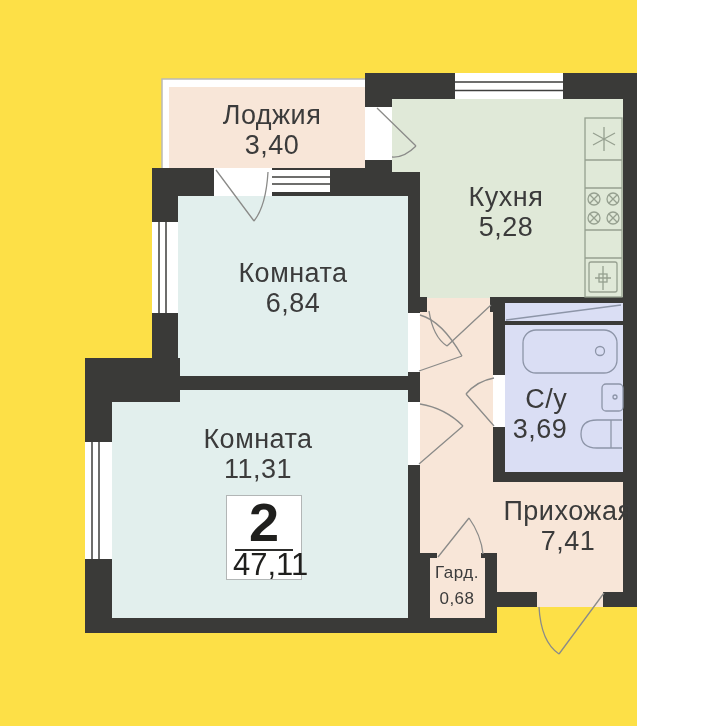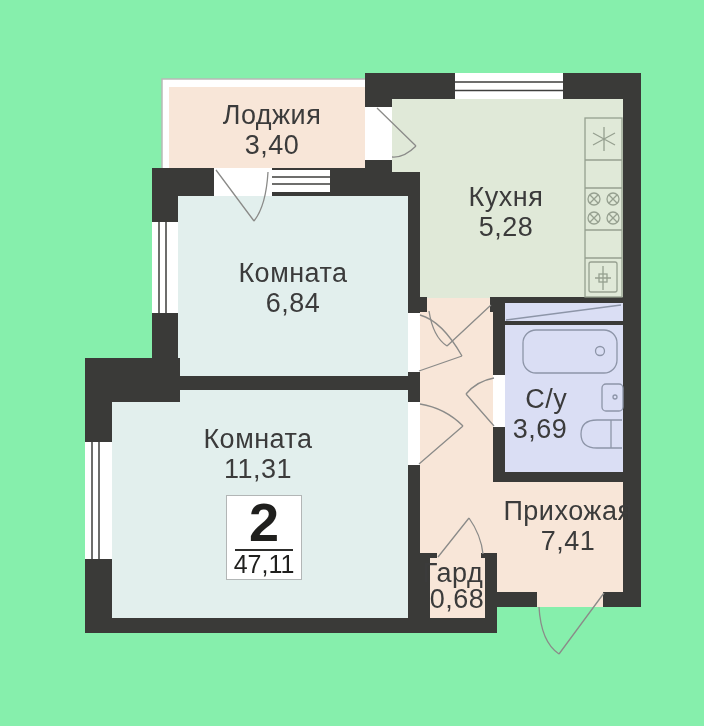--- a/index.html
+++ b/index.html
@@ -1,32 +1,32 @@
 <!DOCTYPE html>
 <html><head>
 <meta charset="utf-8">
 <style>
   html,body{margin:0;padding:0;background:#ffffff;}
   body{width:726px;height:726px;font-family:"Liberation Sans",sans-serif;}
-  .plan{position:relative;width:704px;height:726px;background:#86efac;overflow:hidden;}
+  .plan{position:relative;width:637px;height:726px;background:#fde047;overflow:hidden;}
   .plan svg{position:absolute;left:0;top:0;}
   .room-label{
     position:absolute;transform:translateX(-50%);text-align:center;
     color:#3b3b3b;font-size:27px;line-height:30px;letter-spacing:.5px;white-space:nowrap;
   }
   .room-label .area{letter-spacing:.5px;}
-  .room-label.small{font-size:27px;line-height:26px;}
+  .room-label.small{font-size:17px;line-height:26px;}
   .badge{
     position:absolute;left:226px;top:495px;width:76px;height:85px;
     background:#ffffff;border:1px solid #b2b6b6;box-sizing:border-box;
     text-align:center;color:#1f1f1d;
   }
   .badge-num{font-size:54px;line-height:51px;font-weight:600;margin-top:1px;}
   .badge-divider{width:58px;margin:1px auto 0;border-top:2px solid #2e2e2c;height:0;}
-  .badge-area{font-size:25px;line-height:27px;font-weight:500;}
+  .badge-area{font-size:31px;line-height:27px;font-weight:500;padding-left:6px;}
 </style>
 </head>
 <body>
 
 <div class="plan">
   <svg width="726" height="726" viewBox="0 0 726 726">
 
     <g>
       <rect x="162" y="79" width="209" height="92" fill="#ffffff" stroke-width="1.5" stroke="#b9b9b7"></rect>
       <rect x="169" y="87" width="196" height="81" fill="#f8e6d8"></rect>

